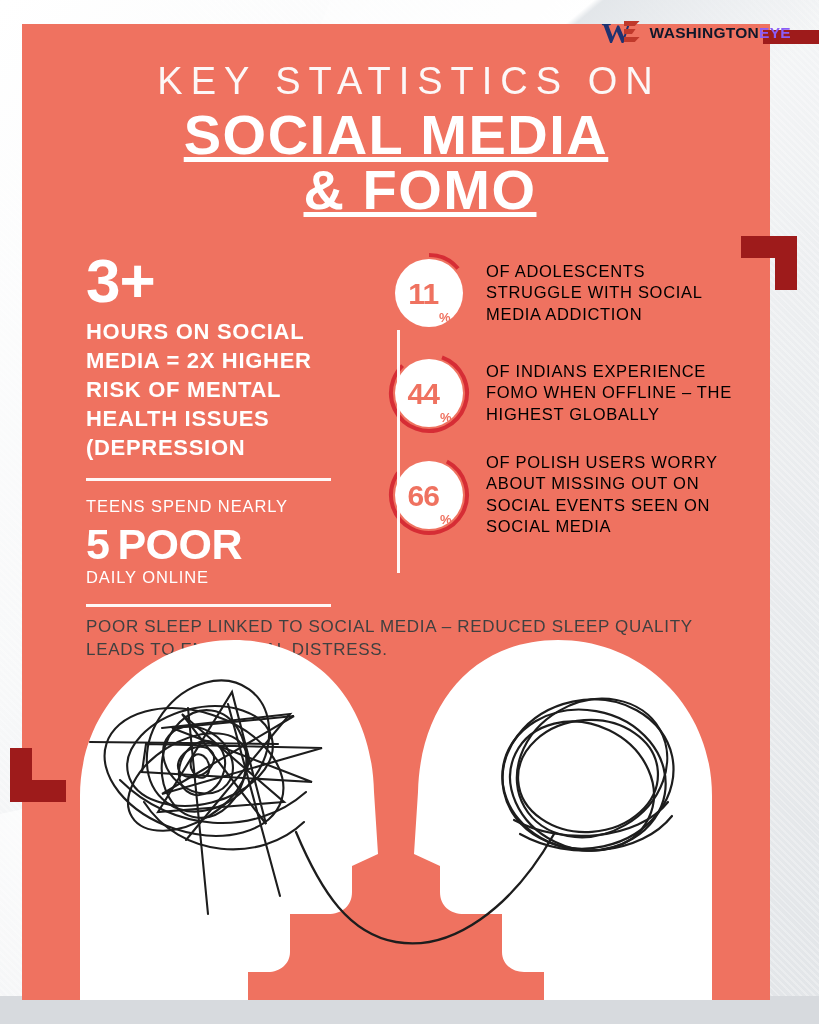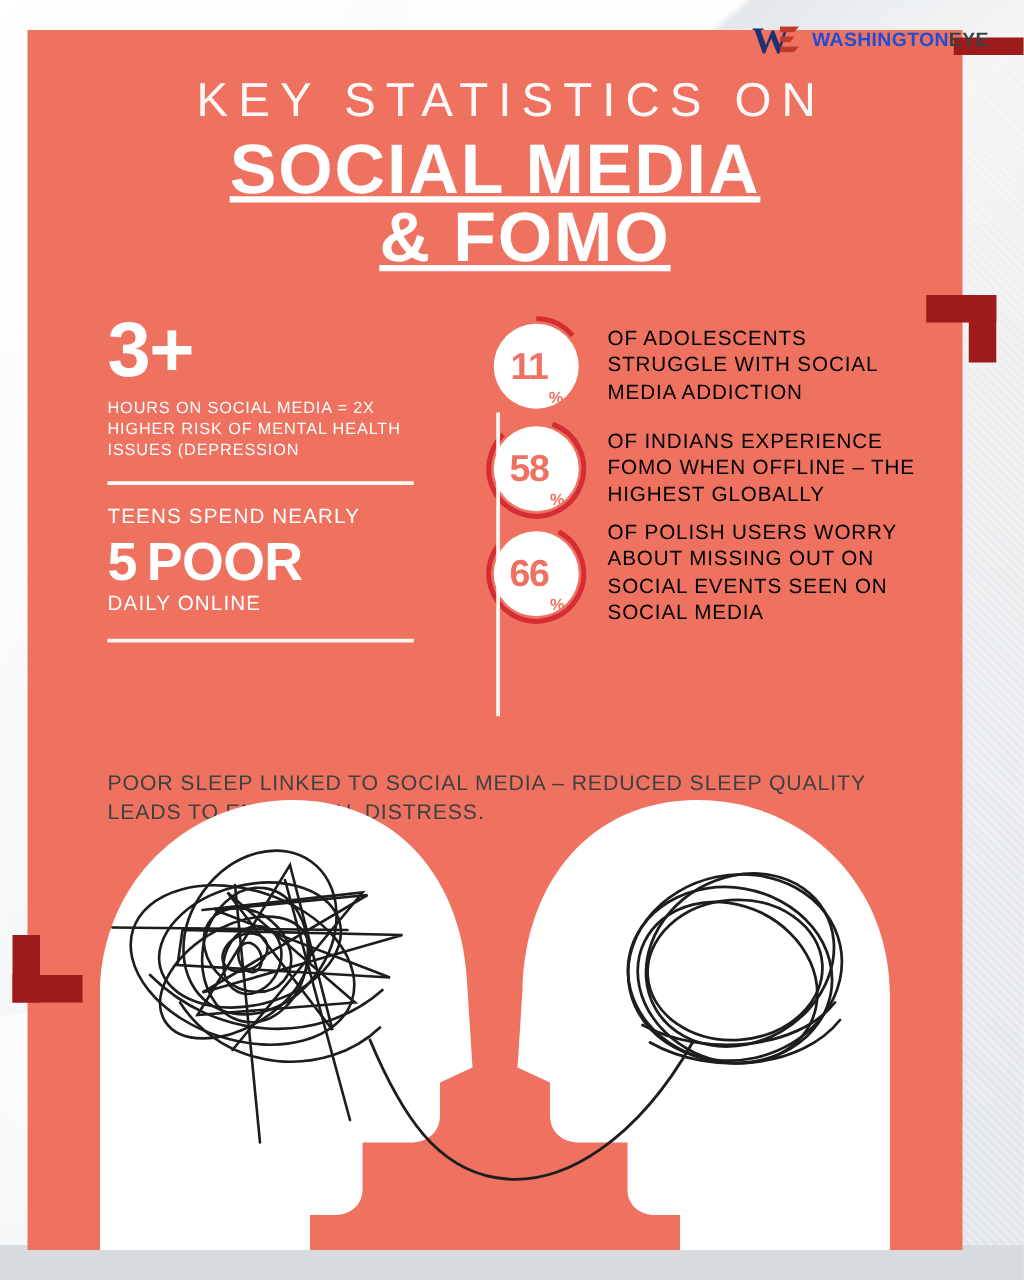--- a/index.html
+++ b/index.html
@@ -91,22 +91,22 @@
   .be1 { left: 0; top: 0; width: 16px; height: 5px; clip-path: polygon(0 0, 100% 0, 70% 100%, 0 100%); }
   .be2 { left: 0; top: 8px; width: 12px; height: 5px; clip-path: polygon(0 0, 100% 0, 70% 100%, 0 100%); }
   .be3 { left: 0; top: 16px; width: 16px; height: 5px; clip-path: polygon(0 0, 100% 0, 70% 100%, 0 100%); }
 
   .brand-text {
     font-size: 15.5px;
     font-weight: 700;
     letter-spacing: .3px;
     white-space: nowrap;
   }
-  .brand-text .wash { color: #1d4ed8; }
-  .brand-text .eye  { color: #404040; }
+  .brand-text .wash { color: #0f172a; }
+  .brand-text .eye  { color: #8b5cf6; }
 
   .top-right-bar {
     position: absolute;
     top: 30px; right: 0;
     width: 56px; height: 14px;
     background: #9e1b1b;
     z-index: 35;
   }
 
   
@@ -162,22 +162,22 @@
   }
 
   .bignum {
     font-size: 62px;
     font-weight: 800;
     line-height: .92;
     letter-spacing: -1px;
   }
   .lead-text {
     margin-top: 8px;
-    font-size: 13px;
-    font-weight: 400;
+    font-size: 22px;
+    font-weight: 700;
     letter-spacing: .7px;
     line-height: 1.32;
     text-transform: uppercase;
   }
   .rule {
     height: 3px;
     background: #ffffff;
     width: 245px;
     margin: 16px 0 15px 0;
     opacity: .95;
@@ -207,20 +207,21 @@
     background: #ffffff;
     opacity: .95;
   }
 
   .col-right {
     flex: 1;
     padding-left: 34px;
     padding-right: 26px;
     display: flex;
     flex-direction: column;
+    gap: 18px;
   }
   .stat-row {
     display: flex;
     align-items: center;
     gap: 16px;
   }
   .donut {
     position: relative;
     width: 82px; height: 82px;
     flex: 0 0 82px;
@@ -368,21 +369,21 @@
           <div class="stat-copy">OF ADOLESCENTS STRUGGLE WITH SOCIAL MEDIA ADDICTION</div>
         </div>
 
         <div class="stat-row">
           <div class="donut">
             <svg viewBox="0 0 82 82" aria-hidden="true">
               <circle cx="41" cy="41" r="34" fill="#ffffff"></circle>
               <circle cx="41" cy="41" r="38" fill="none" stroke="#d62d35" stroke-width="4" stroke-dasharray="196 43" stroke-linecap="butt" transform="rotate(-70 41 41)"></circle>
             </svg>
             <div class="donut-label">
-              <span>58</span>
+              <span>44</span>
                 <span class="pct">%</span>
             </div>
           </div>
           <div class="stat-copy">OF INDIANS EXPERIENCE FOMO WHEN OFFLINE – THE HIGHEST GLOBALLY</div>
         </div>
 
         <div class="stat-row">
           <div class="donut">
             <svg viewBox="0 0 82 82" aria-hidden="true">
               <circle cx="41" cy="41" r="34" fill="#ffffff"></circle>

